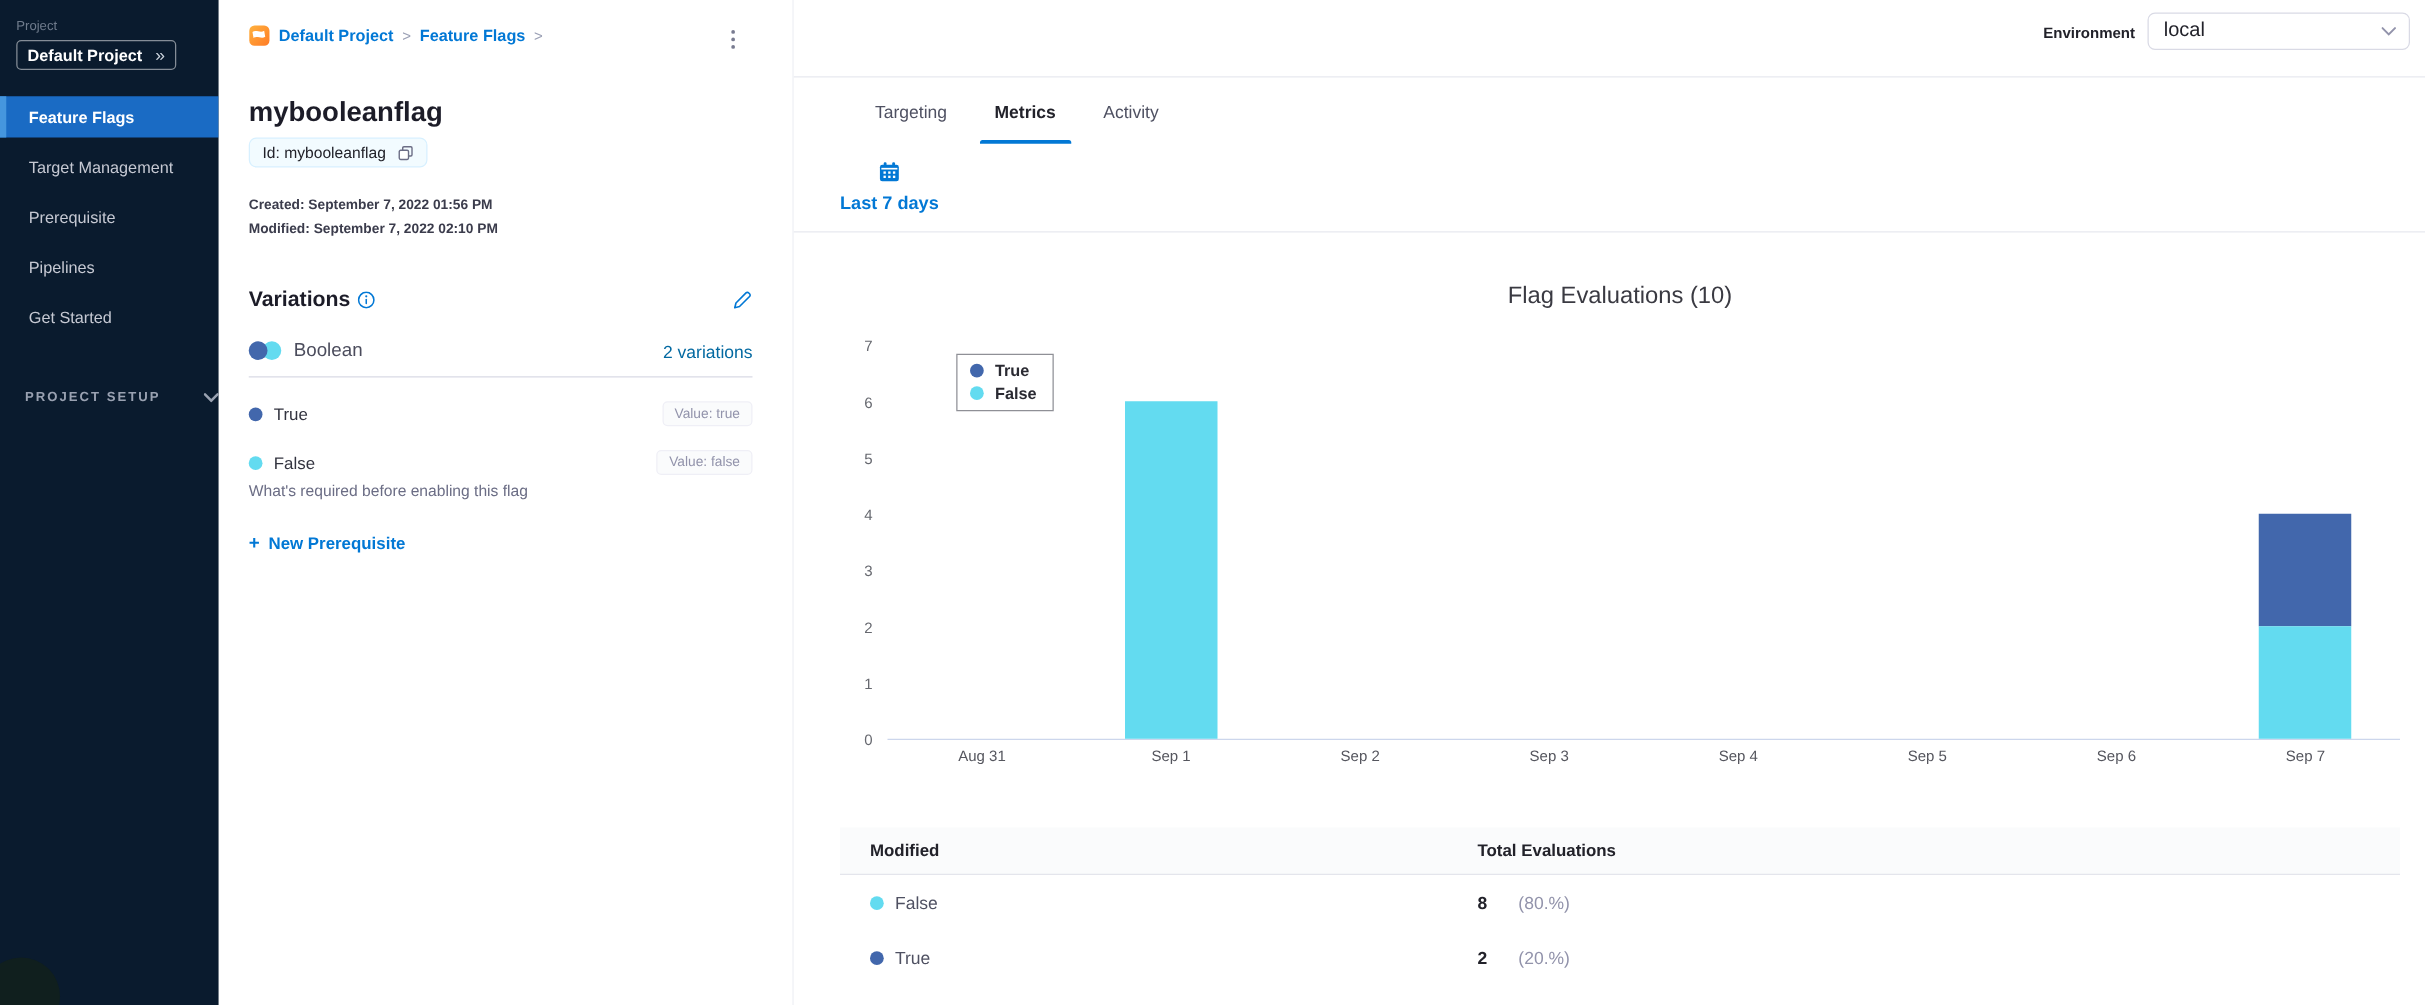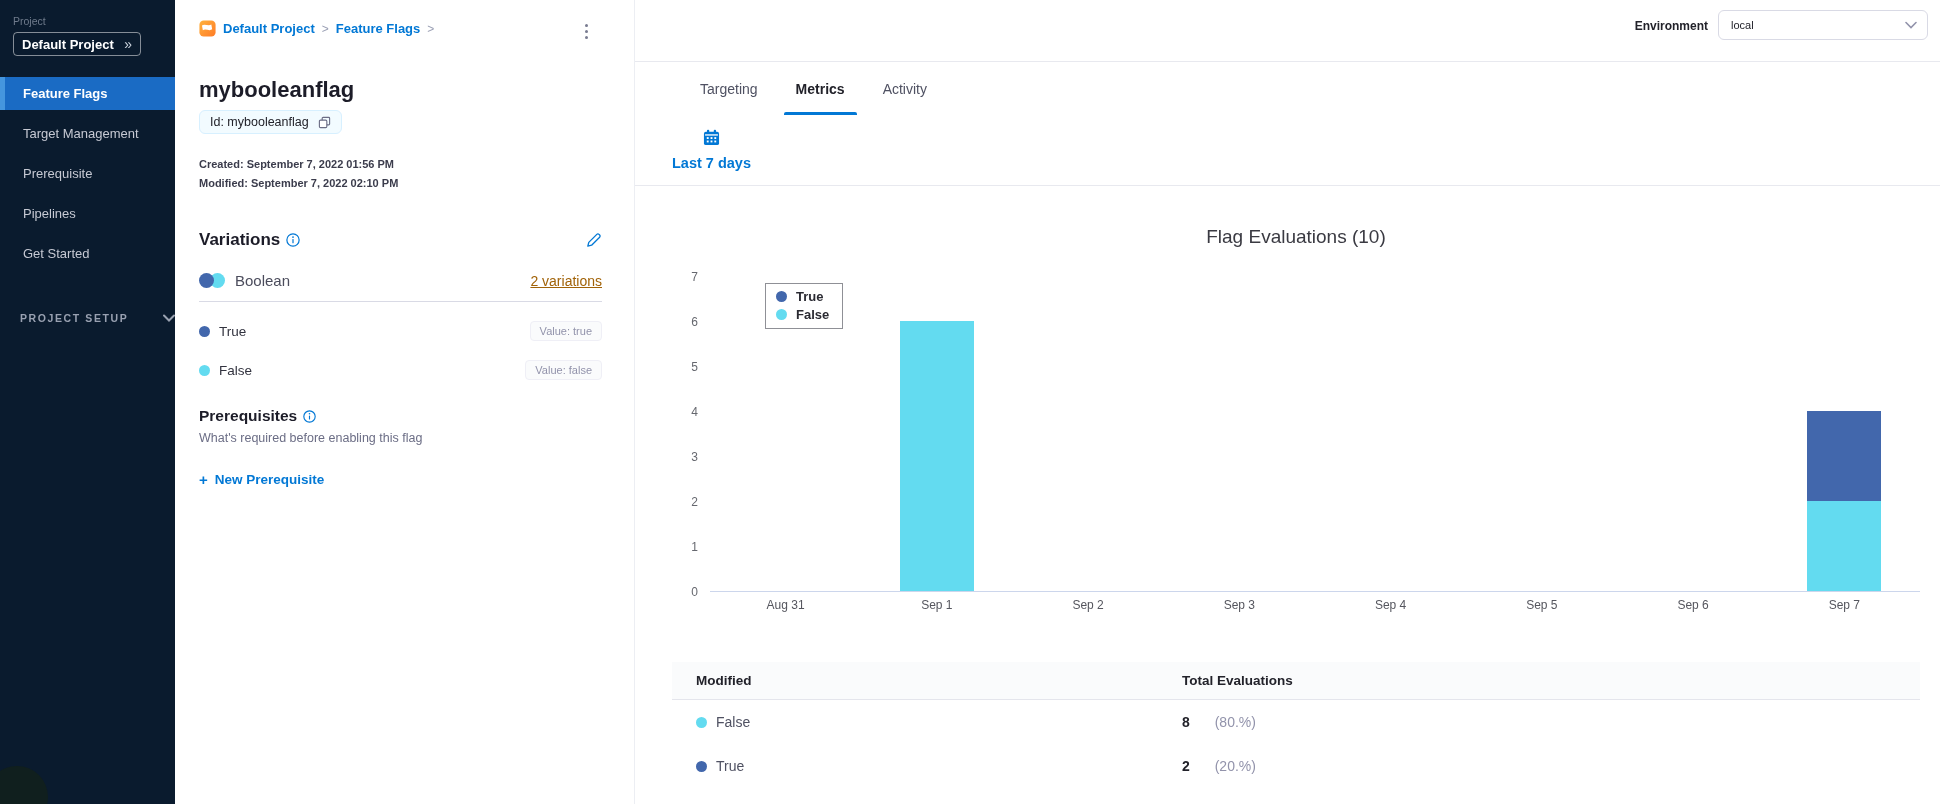--- a/index.html
+++ b/index.html
@@ -28,37 +28,37 @@
   .id-chip { display:inline-flex; align-items:center; gap:9px; margin-top:7px; background:#f2fbff; border:1px solid #d7f0ff; border-radius:6px; padding:4px 10px; font-size:12.5px; color:#22222a; }
   .meta { margin-top:21px; font-size:11px; font-weight:700; color:#3b3c4c; line-height:19px; }
   .sec-head { margin-top:37px; display:flex; align-items:center; gap:6px; font-size:17px; font-weight:700; color:#1c1c28; }
   .pencil { margin-left:auto; cursor:pointer; display:flex; }
   .bool-row { margin-top:22px; display:flex; align-items:center; }
   .dbl-dot { position:relative; width:26px; height:15px; }
   .dbl-dot i { position:absolute; top:0; width:15px; height:15px; border-radius:50%; }
   .dbl-dot i:first-child { left:0; z-index:1; }
   .dbl-dot i:last-child  { left:11px; }
   .bool-label { margin-left:10px; font-size:15px; color:#4b4c5c; }
-  .var-count { margin-left:auto; font-size:14px; color:#a16207;text-decoration:underline; }
+  .var-count { margin-left:auto; font-size:14px; color:#0369a1; }
   .v-divider { margin-top:12px; border-bottom:1px solid #d9dae5; }
   .var-row { margin-top:19px; display:flex; align-items:center; }
   .var-dot { width:11px; height:11px; border-radius:50%; flex:none; }
   .var-name { margin-left:9px; font-size:13.5px; color:#32333f; }
   .value-chip { margin-left:auto; background:#fafbfc; border:1px solid #efeff6; border-radius:4px; padding:3px 9px; font-size:11px; color:#9293ab; }
   .prereq-head { margin-top:27px; font-size:15.5px; }
   .prereq-sub { margin-top:6px; font-size:12.5px; color:#6b6d85; }
   .new-prereq { margin-top:26px; display:inline-flex; align-items:center; gap:7px; color:#0278d5; font-size:13.5px; font-weight:600; cursor:pointer; }
   .plus-glyph { font-size:15px; font-weight:700; }
 
   
   .main { position:absolute; left:635px; top:0; right:0; height:804px; background:#fff; }
   .main-header { height:62px; border-bottom:1px solid #e8e9ef; position:relative; }
   .env { position:absolute; right:12px; top:10px; display:flex; align-items:flex-end; gap:10px; }
   .env-label { font-size:12px; font-weight:600; color:#22222a; margin-bottom:7px; }
-  .env-select { width:210px; height:30px; border:1px solid #d9dae5; border-radius:6px; background:#fff; display:flex; align-items:center; justify-content:space-between; padding:0 10px 0 12px; font-size:11px; color:#22222a; cursor:pointer; }
+  .env-select { width:210px; height:30px; border:1px solid #d9dae5; border-radius:6px; background:#fff; display:flex; align-items:center; justify-content:space-between; padding:0 10px 0 12px; font-size:16px; color:#22222a; cursor:pointer; }
   .tabs { height:53px; display:flex; align-items:stretch; padding-left:65px; gap:38px; }
   .tab { font-size:14px; color:#4f5162; cursor:pointer; display:flex; align-items:center; position:relative; }
   .tab.active { color:#22222a; font-weight:700; }
   .tab.active::after { content:""; position:absolute; left:-12px; right:-12px; bottom:0; height:3px; background:#0278d5; border-radius:2px 2px 0 0; }
   .date-row { height:71px; border-bottom:1px solid #e8e9ef; display:flex; align-items:center; padding-left:37px; }
   .date-btn { display:flex; align-items:center; gap:9px; color:#0278d5; font-size:14.5px; font-weight:700; cursor:pointer;flex-direction:column; }
 
   
   .chart-section { margin:40px 20px 0 37px; width:1248px; }
   .chart-title { text-align:center; font-size:19px; color:#3a3a42; height:24px; }
@@ -181,28 +181,20 @@
           <span class="var-name">True</span>
           <span class="value-chip">Value: true</span>
         </div>
         <div class="var-row">
           <i class="var-dot" style="background: rgb(99, 219, 240);"></i>
           <span class="var-name">False</span>
           <span class="value-chip">Value: false</span>
         </div>
       </div>
 
-    <div class="sec-head prereq-head">
-      <span>Prerequisites</span>
-      <svg width="13" height="13" viewBox="0 0 16 16">
-          <circle cx="8" cy="8" r="7" fill="none" stroke="#0278d5" stroke-width="1.4"></circle>
-          <circle cx="8" cy="4.6" r="1" fill="#0278d5"></circle>
-          <rect x="7.3" y="6.8" width="1.4" height="5" rx="0.7" fill="#0278d5"></rect>
-        </svg>
-    </div>
     <div class="prereq-sub">What's required before enabling this flag</div>
     <div class="new-prereq">
       <span class="plus-glyph">+</span>
       <span>New Prerequisite</span>
     </div>
   </section>
 
   <main class="main">
     <div class="main-header">
       <div class="env">

